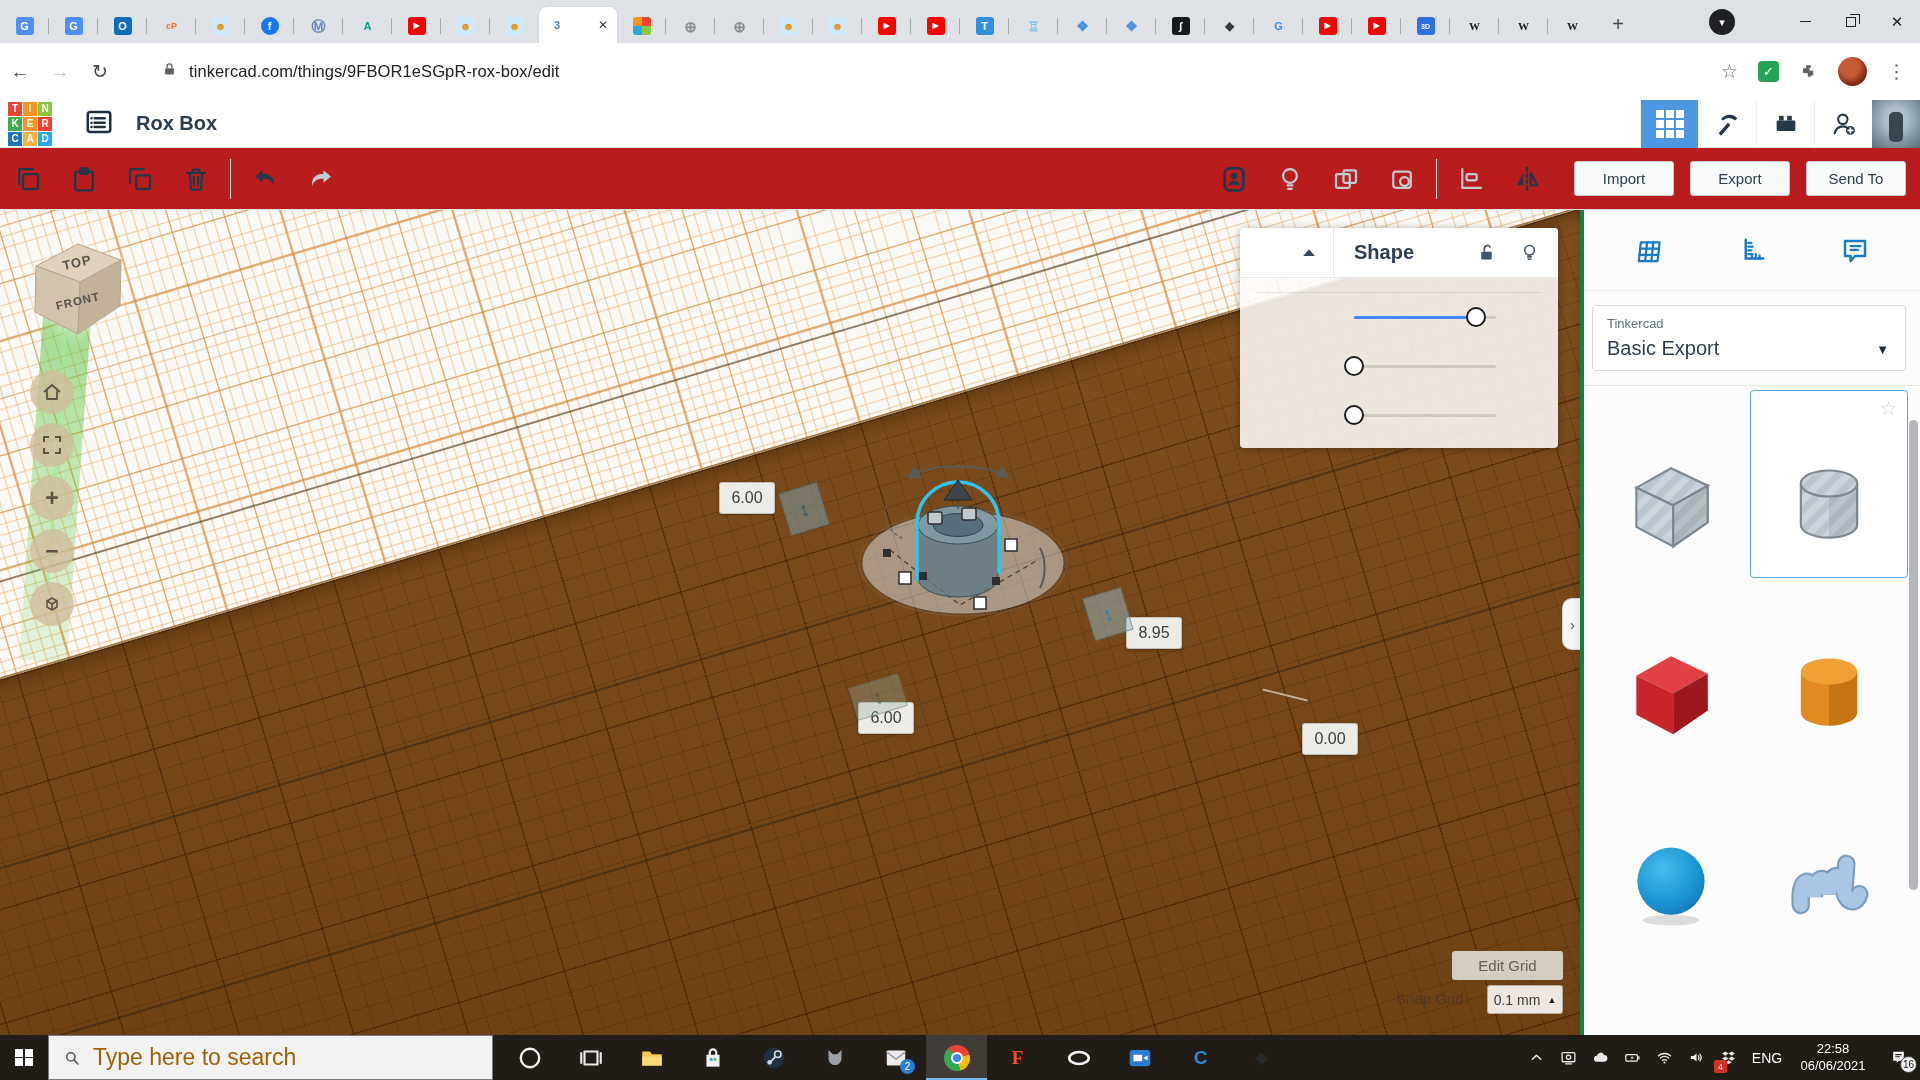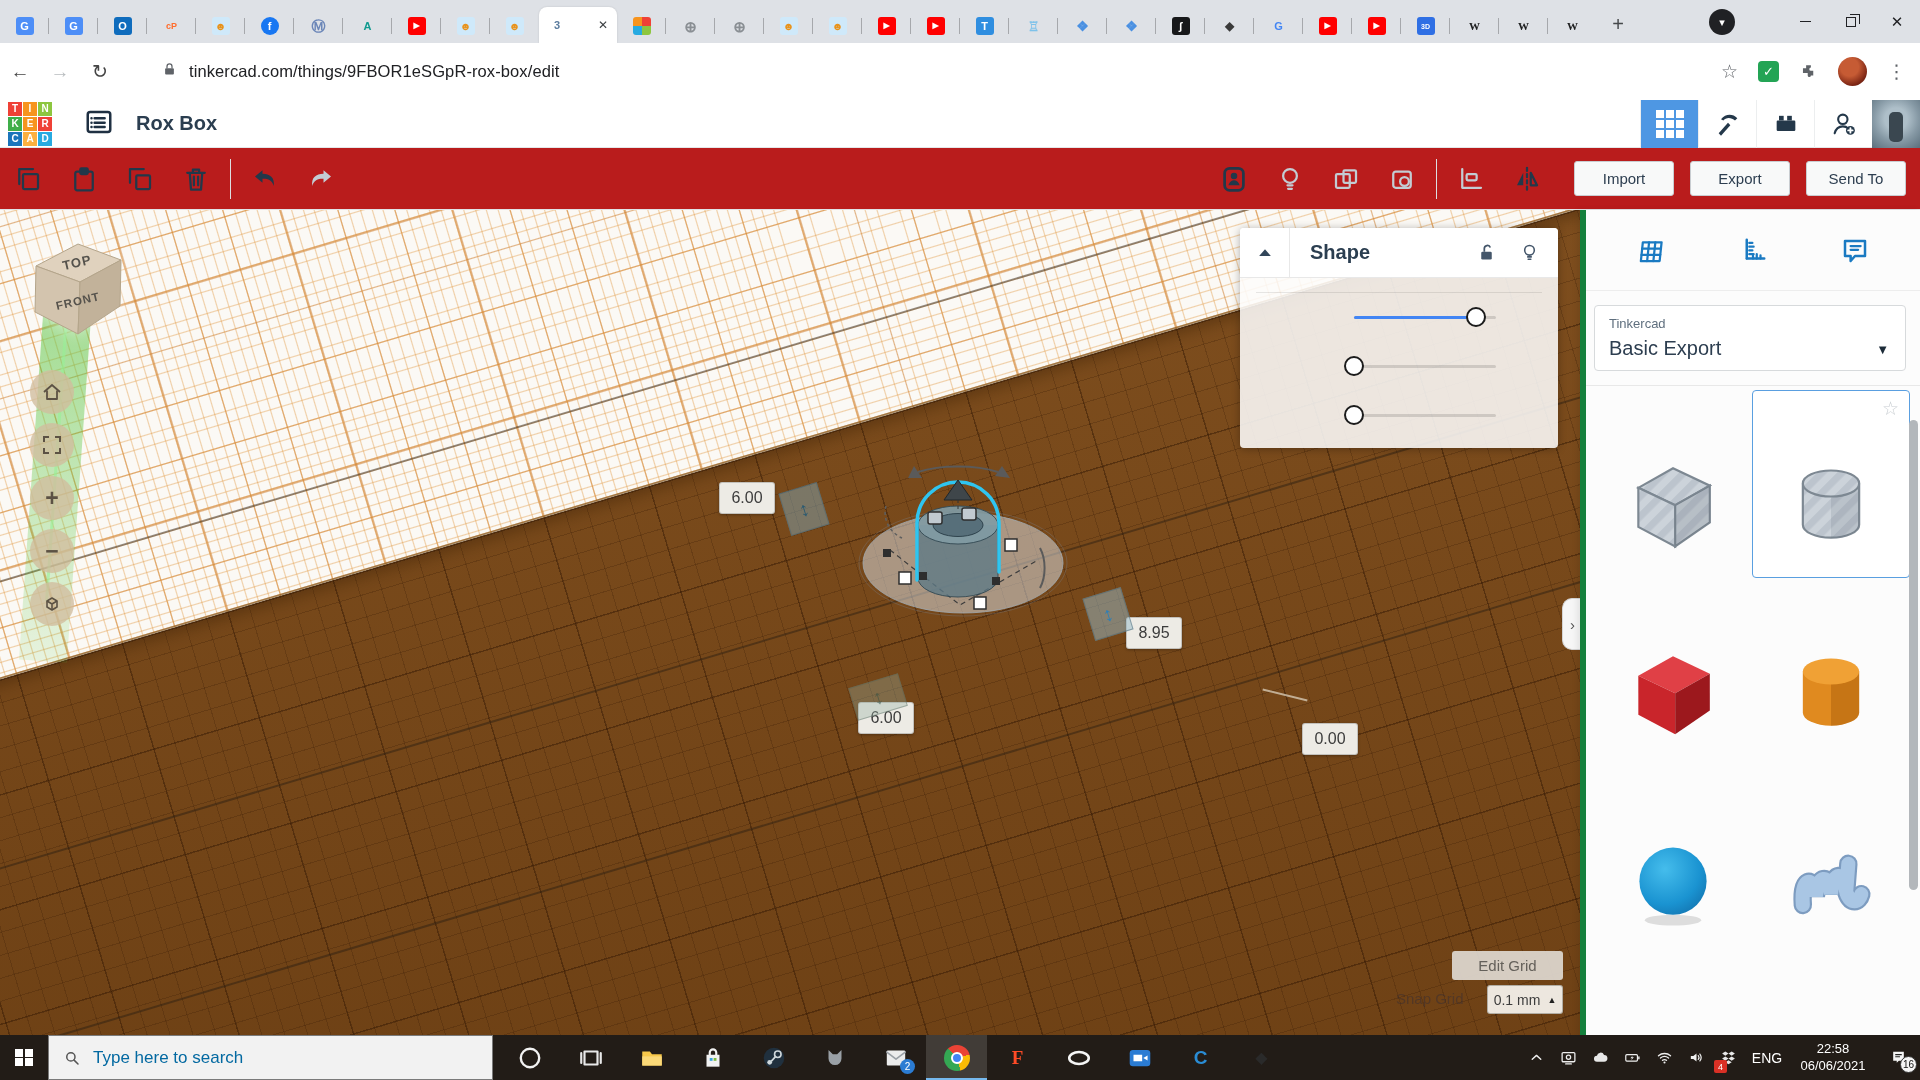--- a/index.html
+++ b/index.html
@@ -97,21 +97,21 @@
   
   .navcircle { position:absolute; left:30px; width:44px; height:44px; border-radius:50%; background:rgba(209,188,158,.78); color:#5c5244; display:flex; align-items:center; justify-content:center; cursor:pointer; font-size:23px; font-weight:bold; }
   .navcircle svg { width:24px; height:24px; }
 
   
   .dim { position:absolute; width:56px; height:32px; background:#edebe5; border:1px solid rgba(0,0,0,.18); border-radius:3px; box-shadow:0 1px 3px rgba(0,0,0,.3); font-size:16px; color:#3c3c3c; display:flex; align-items:center; justify-content:center; }
   .dimhandle { position:absolute; display:flex; align-items:center; justify-content:center; font-size:20px; font-weight:bold; }
 
   
   .panel { position:absolute; left:1240px; top:18px; width:318px; background:rgba(253,252,250,.88); border-radius:4px; box-shadow:0 1px 8px rgba(0,0,0,.3); overflow:hidden; }
-  .panel-hd { height:50px; background:#fff; border-bottom:1px solid #e8e8e8; display:flex; align-items:center; }
+  .panel-hd { height:50px; background:#fff; border-bottom:1px solid #e8e8e8; display:flex; align-items:center;padding-left:44px; }
   .collapse-btn { width:50px; height:50px; display:flex; align-items:center; justify-content:center; border-right:1px solid #e8e8e8; color:#32465a; cursor:pointer; }
   .collapse-btn svg { width:20px; height:20px; }
   .panel-title { margin-left:20px; font-size:20px; font-weight:bold; color:#2b3e50; }
   .panel-hd-ic { margin-left:auto; display:flex; gap:22px; padding-right:18px; color:#44566a; }
   .panel-hd-ic svg { width:21px; height:21px; cursor:pointer; }
   .swatches { display:flex; justify-content:center; gap:42px; padding:26px 0 10px; }
   .swatch-wrap { text-align:center; cursor:pointer; }
   .swatch { width:54px; height:54px; border-radius:50%; border:4px solid #fff; margin:0 auto; }
   .swatch.solid { background:#f2891d; box-shadow:0 0 0 1px rgba(0,0,0,.07); }
   .swatch.hole { background:repeating-linear-gradient(135deg,#cdcdcd 0 7px,#b9b9b9 7px 14px); box-shadow:0 0 0 2px #4e9fe0; }
@@ -127,21 +127,21 @@
   
   .edge-handle { position:absolute; left:1562px; top:388px; width:20px; height:52px; background:#f6f6f6; border:1px solid #d4d4d4; border-right:none; border-radius:10px 0 0 10px; display:flex; align-items:center; justify-content:center; color:#555; font-size:15px; cursor:pointer; }
 
   
   .editgrid { position:absolute; left:1452px; top:741px; width:111px; height:29px; background:rgba(222,217,209,.92); border-radius:3px; font-size:15px; color:#64605a; display:flex; align-items:center; justify-content:center; cursor:pointer; }
   .snaplabel { position:absolute; left:1396px; top:780px; font-size:15px; color:rgba(40,40,60,.4); }
   .snapdd { position:absolute; left:1487px; top:775px; width:76px; height:29px; background:rgba(243,240,234,.95); border:1px solid rgba(120,115,105,.5); border-radius:3px; font-size:14px; color:#3c3c3c; display:flex; align-items:center; justify-content:center; gap:7px; cursor:pointer; }
   .snapdd .caret { font-size:9px; color:#222; }
 
   
-  .sidebar { position:absolute; right:0; top:0; width:340px; height:870px; background:#fcfcfc; border-left:6px solid #15803d; box-shadow:-3px 0 6px rgba(0,0,0,.08); }
+  .sidebar { position:absolute; right:0; top:0; width:340px; height:870px; background:#fcfcfc; border-left:4px solid #15803d; box-shadow:-3px 0 6px rgba(0,0,0,.08); }
   .tools-row { display:flex; justify-content:space-around; padding:26px 14px 14px; border-bottom:1px solid #ededed; }
   .tool { text-align:center; cursor:pointer; color:#1a7ac2; }
   .tool svg { width:30px; height:30px; }
   .tool-label { margin-top:6px; font-size:15px; color:#33475b; }
   .collection { margin:14px 14px 0 8px; border:1px solid #d7dadc; border-radius:4px; background:#fff; padding:10px 14px; position:relative; cursor:pointer; }
   .coll-kicker { font-size:13px; color:#5f6f7e; }
   .coll-name { margin-top:6px; font-size:20px; color:#2d3e50; }
   .coll-caret { position:absolute; right:16px; top:36px; color:#1c2b38; font-size:13px; }
   .side-div { margin-top:14px; border-top:1px solid #e8e8e8; }
   .tiles { position:relative; padding:4px 4px 0 8px; display:grid; grid-template-columns:158px 158px; }
@@ -152,21 +152,21 @@
   .tile-star { position:absolute; top:6px; right:10px; font-size:19px; color:#c9ced2; }
   .side-scroll { position:absolute; right:2px; top:210px; width:9px; height:470px; background:#b3b7bb; border-radius:5px; }
 
   
   .taskbar { position:absolute; left:0; bottom:0; width:1920px; height:45px; background:#221c17; display:flex; align-items:center; z-index:60; color:#fff; }
   .startbtn { width:48px; height:45px; display:flex; align-items:center; justify-content:center; cursor:pointer; }
   .winflag { display:grid; grid-template-columns:8px 8px; grid-template-rows:8px 8px; gap:1.5px; }
   .winflag span { background:#fff; }
   .searchbox { width:445px; height:45px; background:#f2f2f2; border:1px solid #7a7a7a; display:flex; align-items:center; gap:12px; padding:0 14px; color:#555; cursor:text; }
   .searchbox svg { width:18px; height:18px; }
-  .search-text { font-size:17px; color:#0369a1; }
+  .search-text { font-size:23px; color:#a16207; }
   .tk-apps { display:flex; margin-left:6px; }
   .tk-app { width:61px; height:45px; display:flex; align-items:center; justify-content:center; position:relative; cursor:pointer; }
   .tk-app svg { width:26px; height:26px; }
   .tk-app.active { background:rgba(255,255,255,.14); box-shadow:inset 0 -2px 0 #76b9ed; }
   .badge { position:absolute; right:11px; bottom:6px; min-width:15px; height:15px; border-radius:8px; font-size:10px; display:flex; align-items:center; justify-content:center; padding:0 3px; color:#fff; }
   .chrome-o { width:26px; height:26px; border-radius:50%; background:conic-gradient(from -45deg, #ea4335 0 120deg, #fbbc05 0 210deg, #34a853 0 360deg); display:flex; align-items:center; justify-content:center; }
   .chrome-o span { width:12px; height:12px; border-radius:50%; background:#4285f4; border:2.5px solid #fff; }
   .tray { position:absolute; right:0; height:45px; display:flex; align-items:center; }
   .tray-i { width:32px; height:45px; display:flex; align-items:center; justify-content:center; position:relative; cursor:pointer; color:#eee; }
   .tray-i svg { width:17px; height:17px; }

